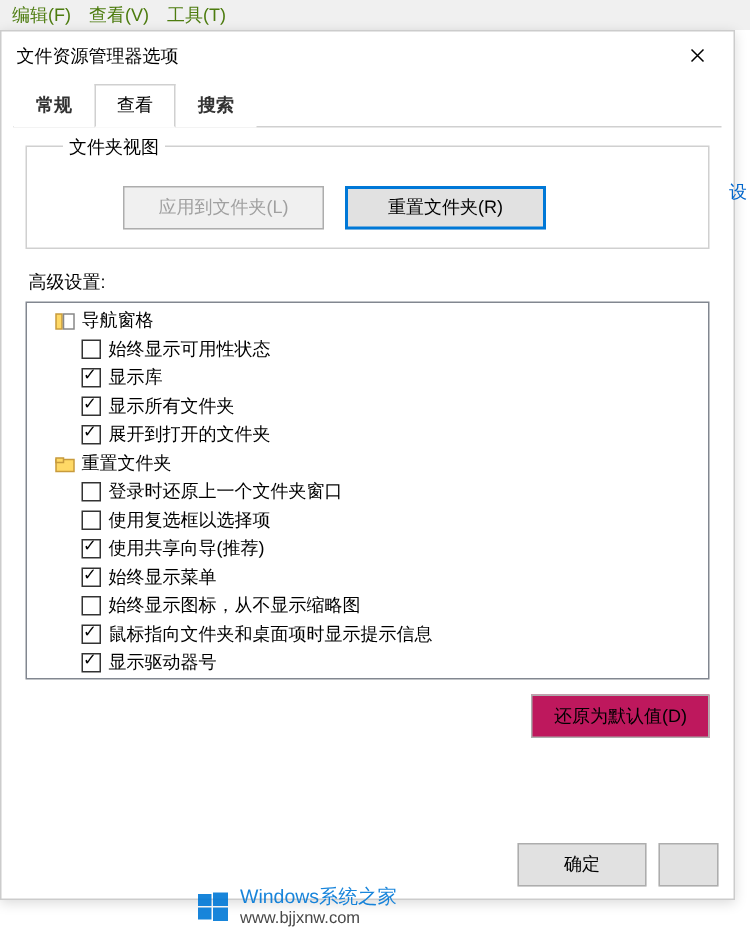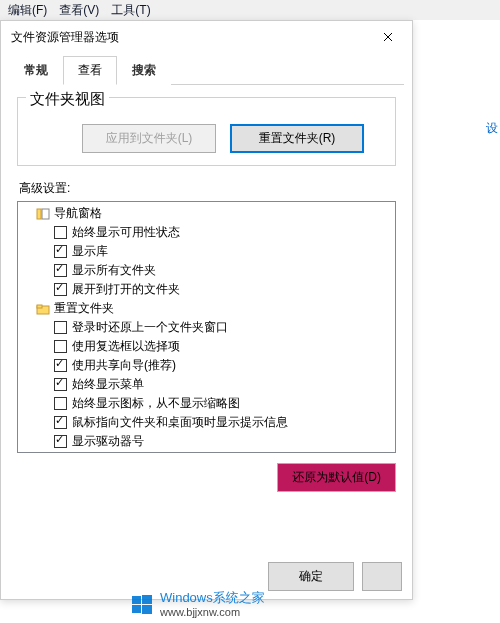--- a/index.html
+++ b/index.html
@@ -1,34 +1,34 @@
 <!DOCTYPE html>
 <html><head>
   <meta charset="utf-8">
   <style>
     * { margin: 0; padding: 0; box-sizing: border-box; font-family: "Microsoft YaHei", "Segoe UI", sans-serif; }
     body { width: 500px; height: 623px; background: #fff; position: relative; overflow: hidden; }
     
-    .menubar { height: 20px; background: #f0f0f0; font-size: 12px; padding: 2px 8px; color: #0f172a; display: flex; gap: 12px; }
+    .menubar { height: 20px; background: #f0f0f0; font-size: 12px; padding: 2px 8px; color: #4d7c0f; display: flex; gap: 12px; }
     .menubar span { cursor: default; }
     
-    .dialog { position: absolute; top: 20px; left: 0; width: 413px; height: 580px; background: #fff; border: 1px solid #ccc; box-shadow: 0 2px 8px rgba(0,0,0,0.15); }
+    .dialog { position: absolute; top: 20px; left: 0; width: 490px; height: 580px; background: #fff; border: 1px solid #ccc; box-shadow: 0 2px 8px rgba(0,0,0,0.15); }
     .titlebar { height: 32px; display: flex; align-items: center; justify-content: space-between; padding: 0 4px 0 10px; font-size: 12px; }
     .titlebar-title { color: #000; }
     .close-btn { width: 40px; height: 28px; display: flex; align-items: center; justify-content: center; font-size: 14px; cursor: default; }
     
     .tabs { display: flex; padding: 0 8px; margin-top: 2px; font-size: 12px; }
     .tab { padding: 5px 14px; border: 1px solid transparent; cursor: default; position: relative; top: 1px; background: #fff; }
     .tab.active { border: 1px solid #d0d0d0; border-bottom: 1px solid #fff; z-index: 2; }
     .tab:not(.active) { color: #333; font-weight: bold; }
     
     .tab-content { border-top: 1px solid #d0d0d0; margin: 0 8px 8px 8px; padding: 12px 8px 8px 8px; }
     
     .groupbox { border: 1px solid #d0d0d0; padding: 14px 12px 12px 12px; margin-bottom: 14px; position: relative; }
-    .groupbox-title { position: absolute; top: -8px; left: 8px; background: #fff; padding: 0 4px; font-size: 15px; font-family: Liberation Mono, monospace; }
+    .groupbox-title { position: absolute; top: -8px; left: 24px; background: #fff; padding: 0 4px; font-size: 12px; font-family: Liberation Mono, monospace; }
     .groupbox-body { display: flex; gap: 12px; }
     .folder-icon { width: 40px; height: 40px; flex-shrink: 0; margin-top: 2px; }
     .groupbox-text { font-size: 12px; line-height: 1.6; flex: 1; }
     .groupbox-buttons { display: flex; gap: 14px; margin-top: 12px; margin-left: 52px; }
     .btn { border: 1px solid #adadad; background: #e1e1e1; font-size: 12px; padding: 5px 0; cursor: default; width: 134px; text-align: center; }
     .btn:disabled { color: #a0a0a0; background: #f0f0f0; }
     .btn.focus { border: 2px solid #0078d7; padding: 4px 16px; }
     
     .adv-label { font-size: 12px; margin: 6px 0 4px 2px; }
     .tree { border: 1px solid #828790; height: 252px; overflow-y: scroll; font-size: 12px; padding: 2px 0; }

